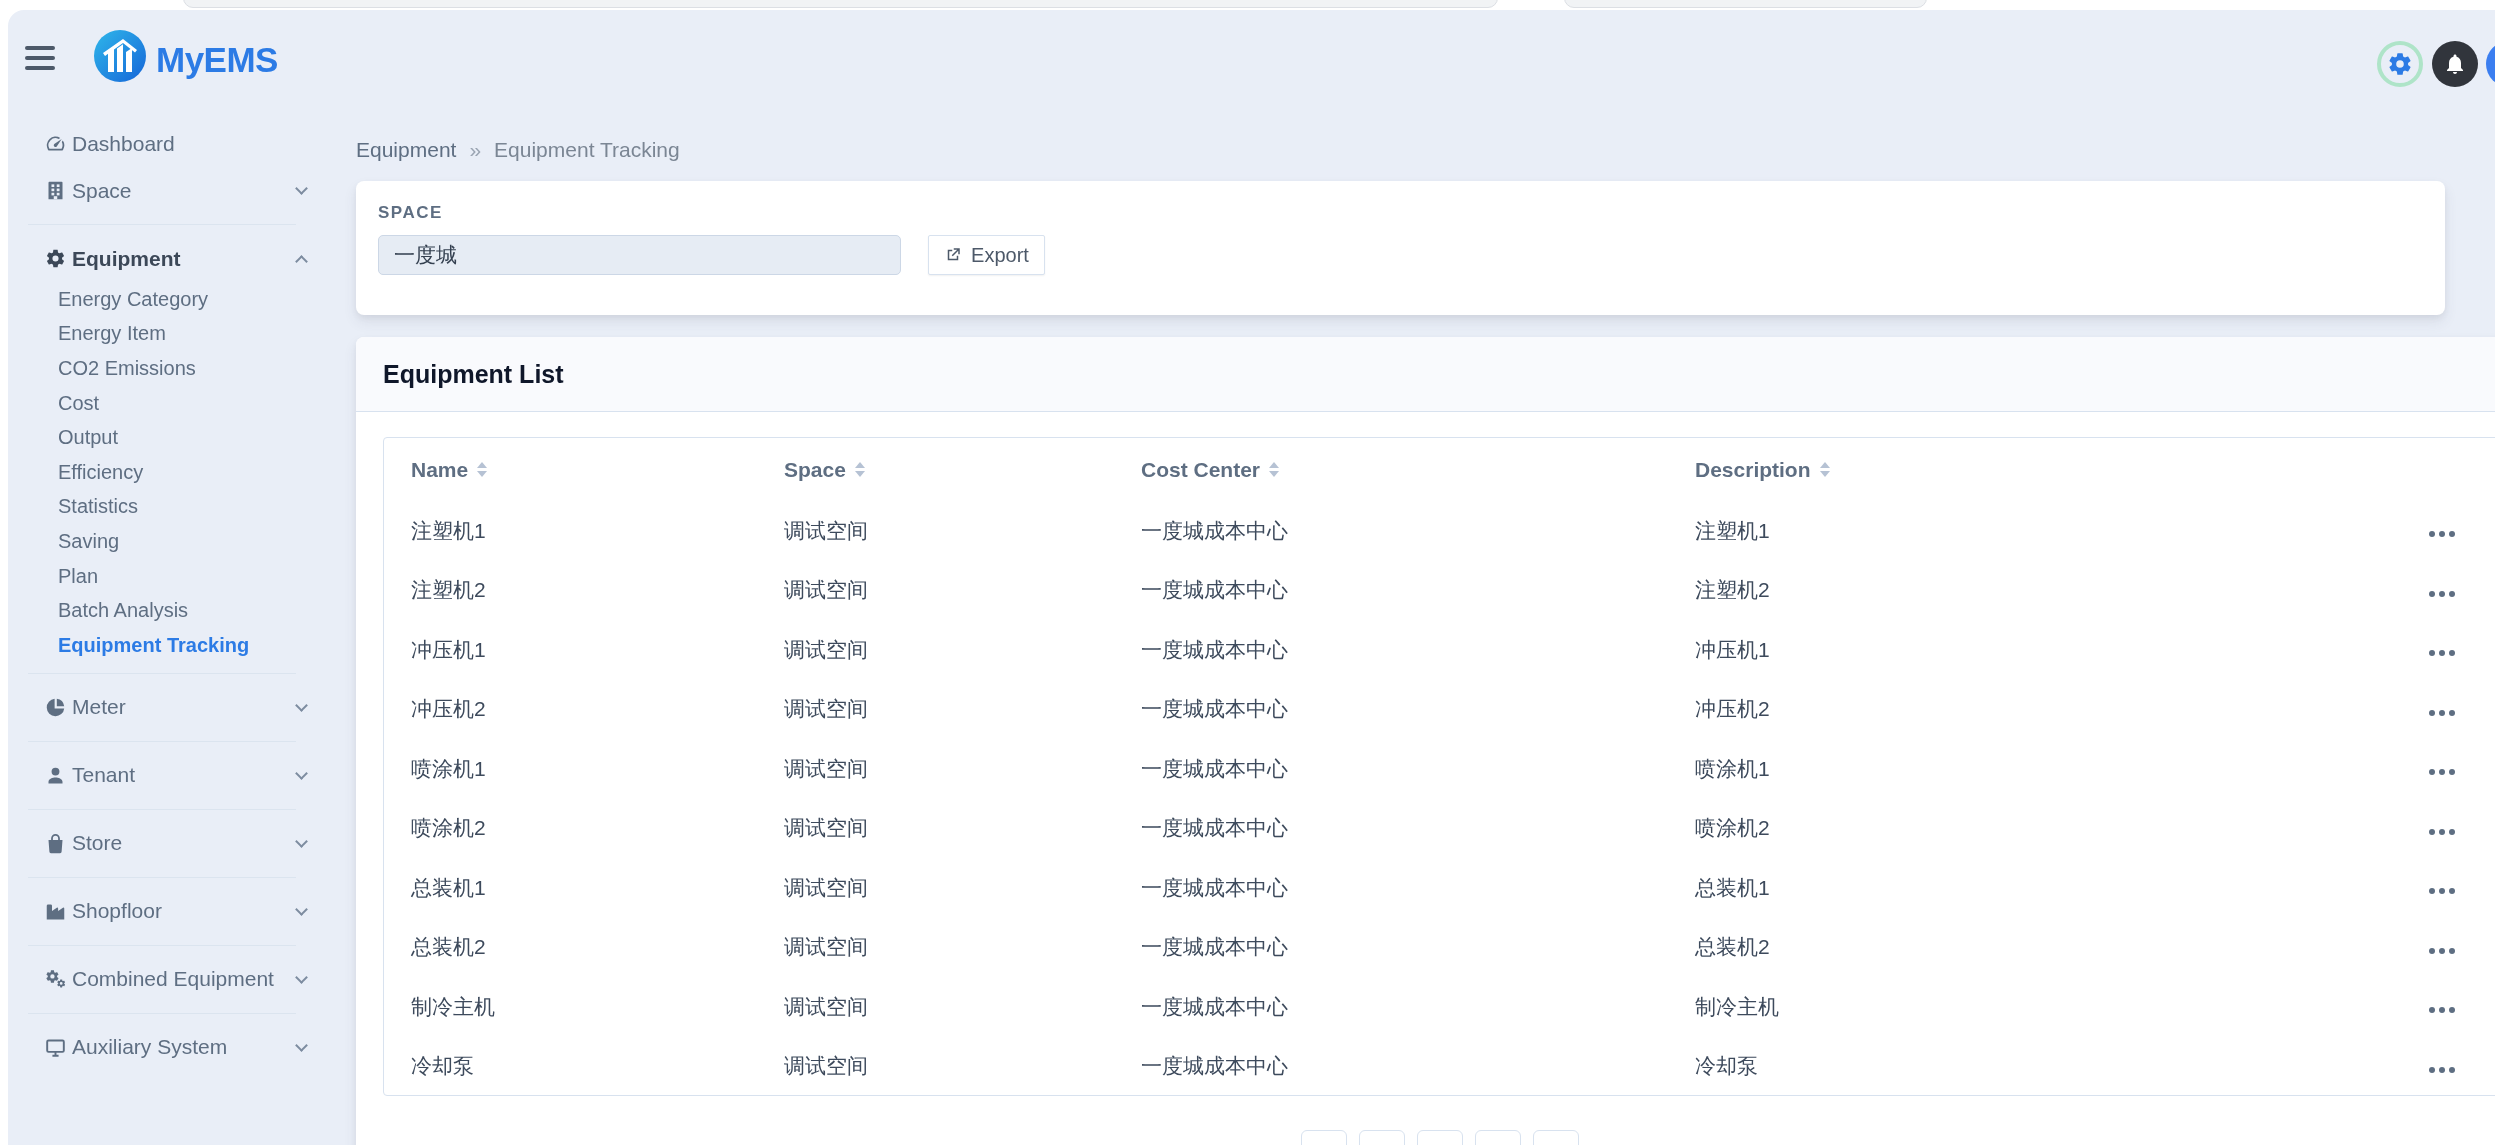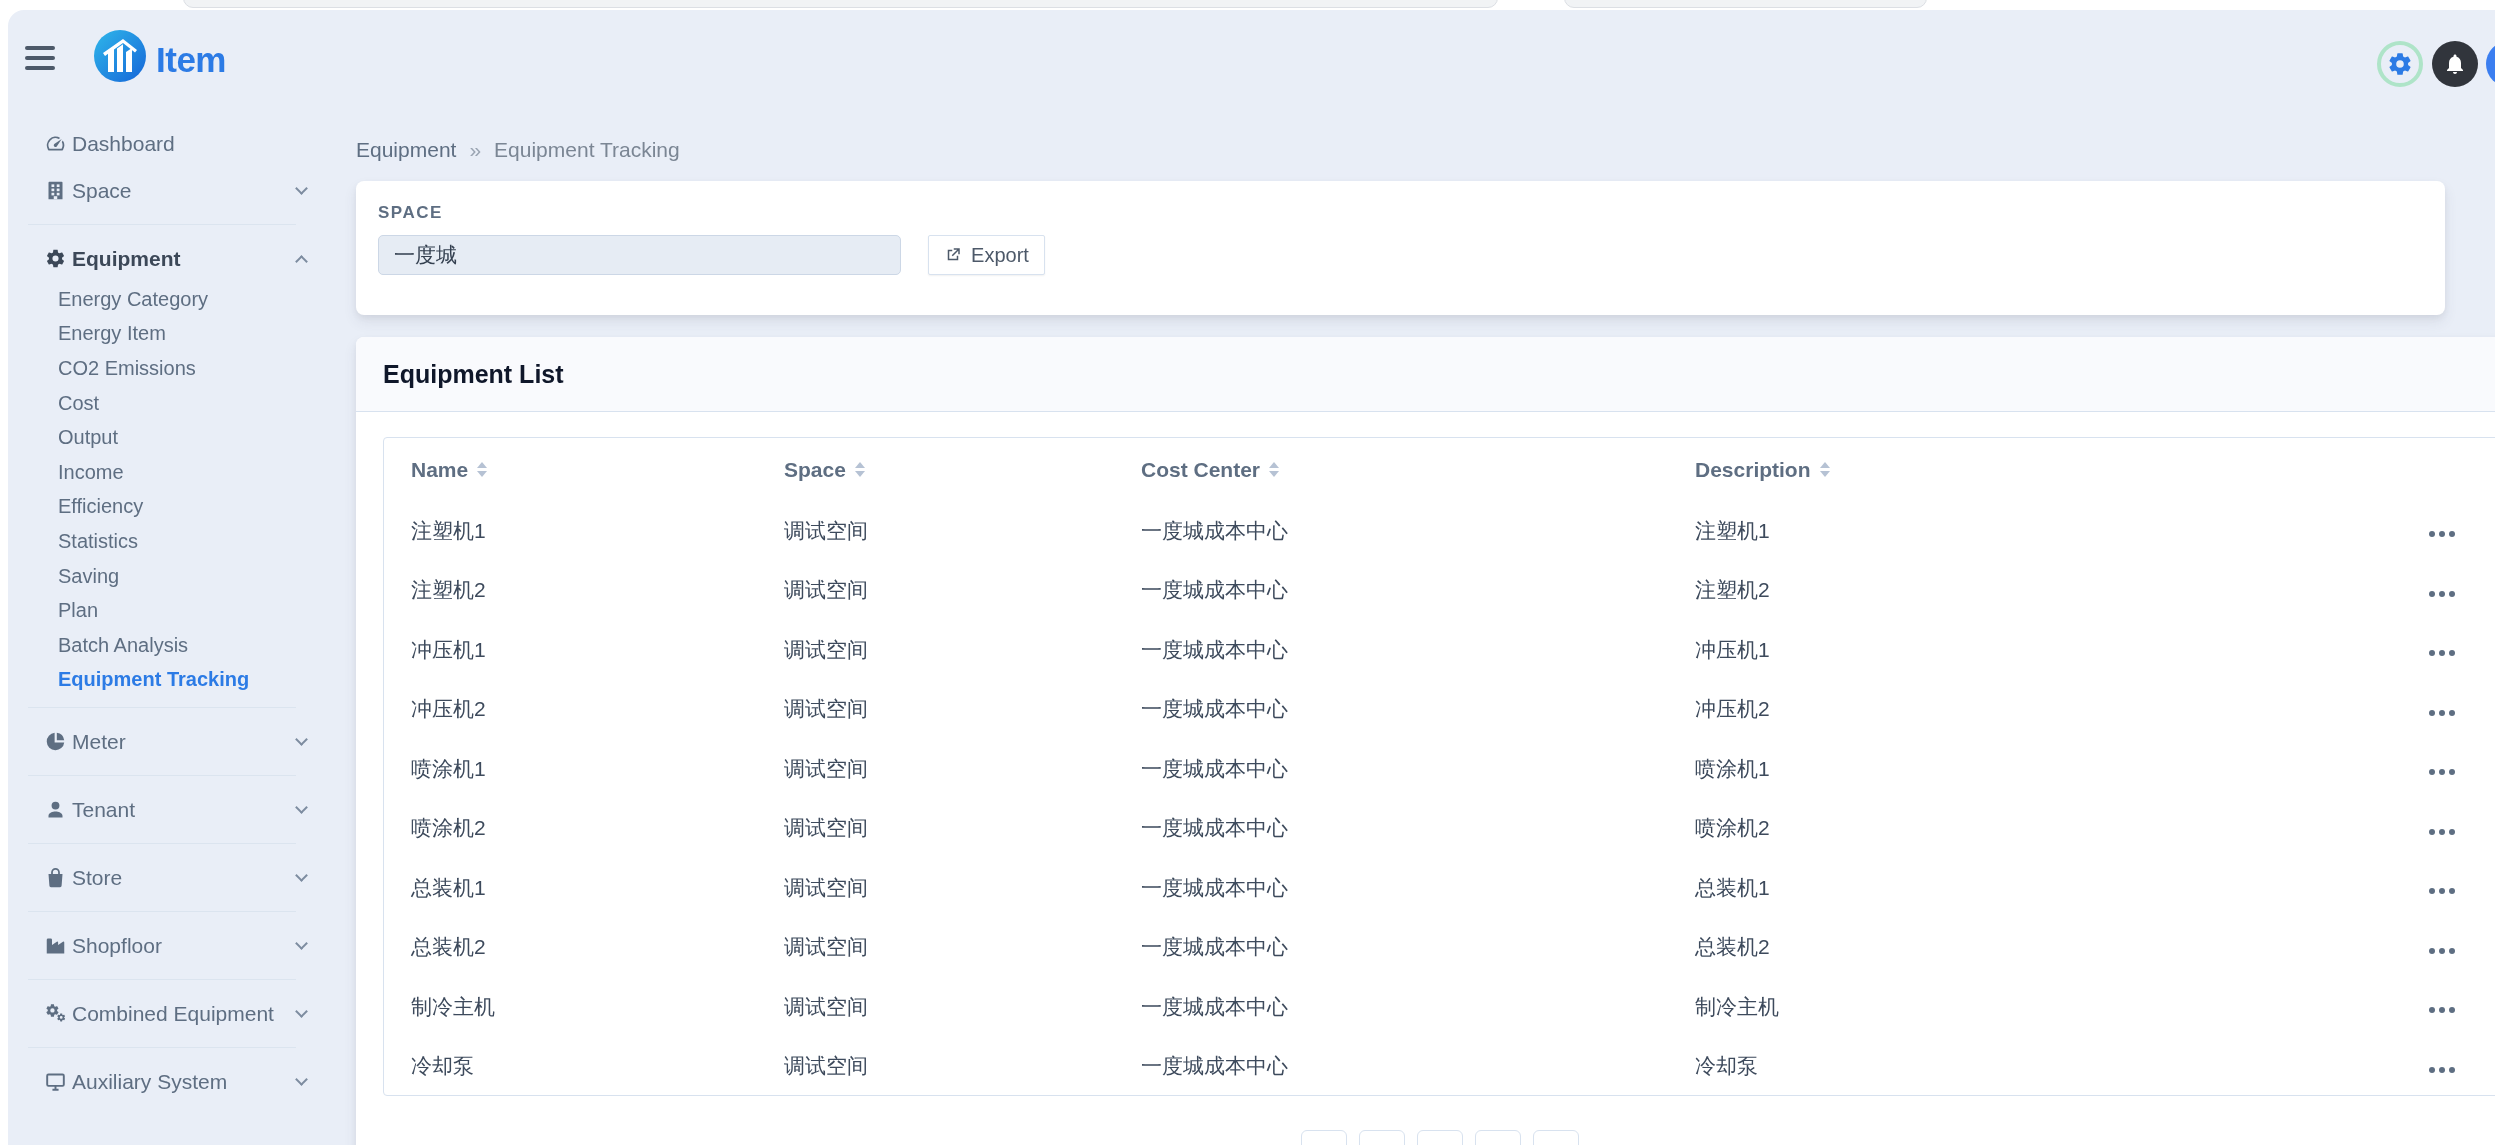--- a/index.html
+++ b/index.html
@@ -155,21 +155,21 @@
 <div class="hamburger">
   <span></span>
     <span></span>
     <span></span>
 </div>
 <svg class="logo" viewBox="0 0 52 52">
   <circle cx="26" cy="26" r="26" fill="url(#lg-logo)"></circle>
   <path d="M9 23 29 9l14 11-2 2.4-12-9.4-18 13z" fill="#ffffff"></path>
   <path d="M14 21l6-4.2V42h-6zM23 18.5l6-4.2V42h-6zM32 22l6-4V42h-6z" fill="#ffffff"></path>
 </svg>
-<div class="brand">Item</div>
+<div class="brand">MyEMS</div>
 
 <div class="tb-btn gear-btn">
   <svg width="26" height="26" viewBox="0 0 24 24" fill="#2c7be5">
       <use href="#i-gear"></use>
     </svg>
 </div>
 <div class="tb-btn bell-btn">
   <svg width="24" height="24" viewBox="0 0 24 24" fill="#ffffff">
       <use href="#i-bell"></use>
     </svg>
@@ -197,21 +197,20 @@
       </svg>
     <span class="lbl">Equipment</span>
     <span class="chev up"></span>
   </div>
   <div>
     <div class="nav-child">Energy Category</div>
     <div class="nav-child">Energy Item</div>
     <div class="nav-child">CO2 Emissions</div>
     <div class="nav-child">Cost</div>
     <div class="nav-child">Output</div>
-    <div class="nav-child">Income</div>
     <div class="nav-child">Efficiency</div>
     <div class="nav-child">Statistics</div>
     <div class="nav-child">Saving</div>
     <div class="nav-child">Plan</div>
     <div class="nav-child">Batch Analysis</div>
     <div class="nav-child active">Equipment Tracking</div>
   </div>
   <div class="sb-div"></div>
   <div class="nav-group">
     <svg viewBox="0 0 24 24" fill="currentColor">

